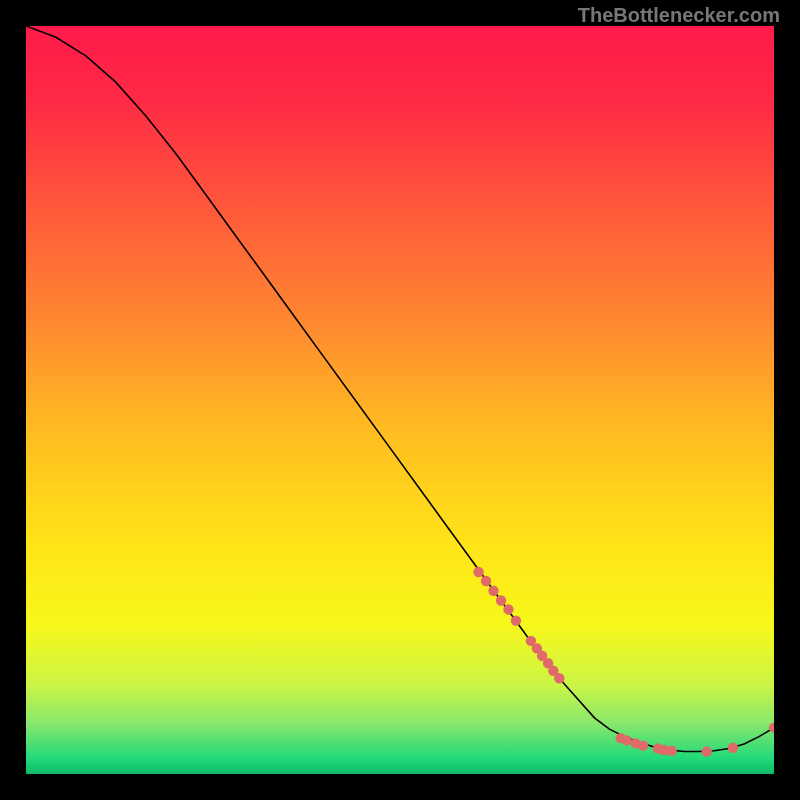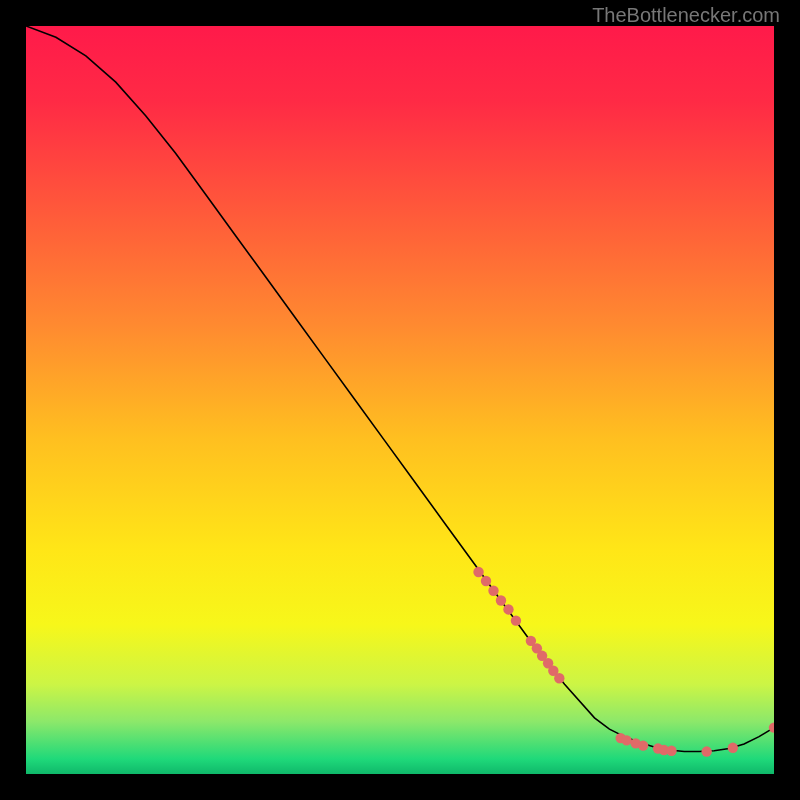--- a/index.html
+++ b/index.html
@@ -10,21 +10,21 @@
     background: #000;
     position: relative;
     font-family: Arial, sans-serif;
   }
   .watermark {
     position: absolute;
     top: 4px;
     right: 20px;
     color: #777;
     font-size: 20px;
-    font-weight: normal;
+    font-weight: bold;
     z-index: 10;
   }
   .plot-area {
     position: absolute;
     left: 26px;
     top: 26px;
     width: 748px;
     height: 748px;
   }
   .plot-area svg {

